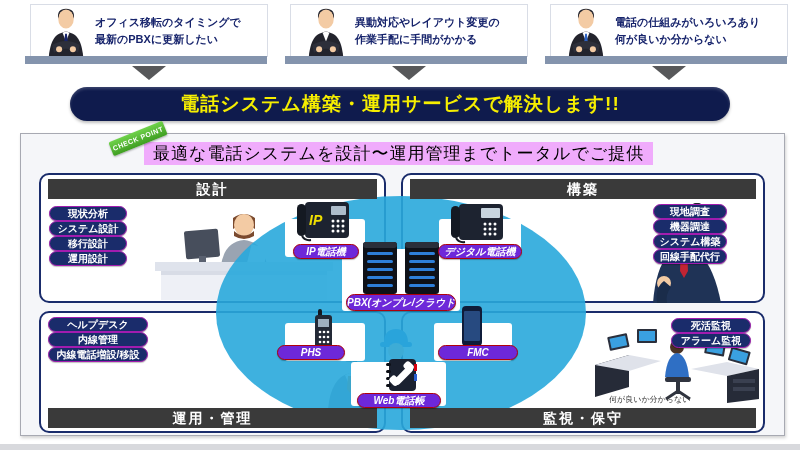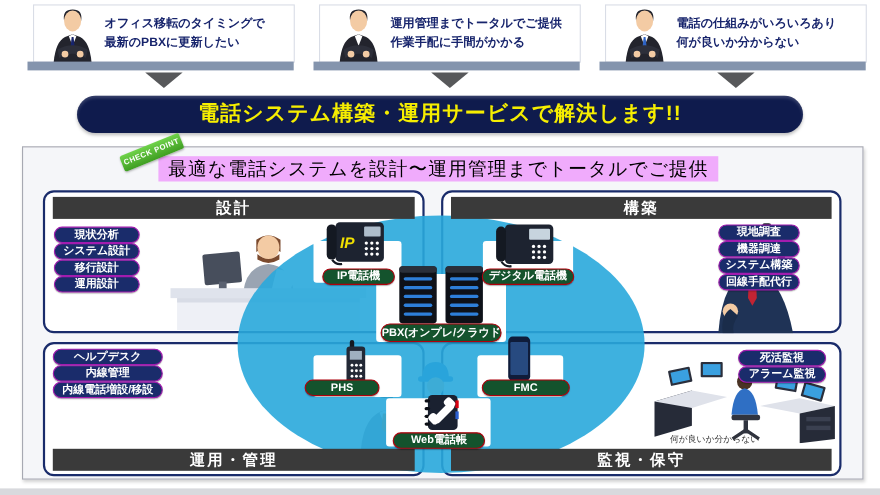--- a/index.html
+++ b/index.html
@@ -86,24 +86,25 @@
   .ellipse {
     position:absolute; left:195px; top:62px; width:370px; height:234px;
     background:rgba(41,169,220,.9); border-radius:50%; z-index:3;
   }
 
   .device-box {
     position:absolute; background:#ffffff; border-radius:3px; z-index:4;
   }
   .device-icon { position:absolute; z-index:5; }
   .device-label {
-    position:absolute; z-index:6; background:#14532d; border:1px solid #b0000c;
+    position:absolute; z-index:6; background:#6d28d9; border:1px solid #b0000c;
     border-radius:9px; color:#ffffff; font-size:10px; font-weight:bold;
     text-align:center; height:15px; line-height:13px; white-space:nowrap; overflow:hidden;
     box-shadow:0 1px 1px rgba(0,0,0,.3);
+    font-style:italic;
   }
   .device-label.big { height:17px; line-height:15px; border-radius:10px; }
 
   .center-caption {
     position:absolute; z-index:6; font-size:8px; color:#333333; white-space:nowrap;
   }
 
   .bottom-band {
     position:absolute; left:0; top:444px; width:800px; height:6px; background:#d8d9dd;
   }
@@ -131,21 +132,21 @@
   <svg class="pain-person" viewBox="0 0 60 58">
     <path d="M21 14 Q19 2 30 2 Q41 2 39 14 L37 8 Q30 4 23 8 Z" fill="#23242d"></path>
     <ellipse cx="30" cy="14" rx="9" ry="11" fill="#f3cba4"></ellipse>
     <path d="M10 58 Q12 36 22 31 L30 28 L38 31 Q48 36 50 58 Z" fill="#23242d"></path>
     <path d="M26 30 L30 28 L34 30 L30 40 Z" fill="#ffffff"></path>
     <path d="M14 44 Q30 35 46 44 L44 53 Q30 44 16 53 Z" fill="#2d2f3a"></path>
     <circle cx="22" cy="49" r="3.5" fill="#f3cba4"></circle>
       <circle cx="38" cy="49" r="3.5" fill="#f3cba4"></circle>
   </svg>
   <div class="pain-text">
-    <div>運用管理までトータルでご提供</div>
+    <div>異動対応やレイアウト変更の</div>
     <div>作業手配に手間がかかる</div>
   </div>
 </div>
 <div class="pain-box" style="left:550px">
   <svg class="pain-person" viewBox="0 0 60 58">
     <path d="M21 14 Q19 2 30 2 Q41 2 39 14 L37 8 Q30 4 23 8 Z" fill="#23242d"></path>
     <ellipse cx="30" cy="14" rx="9" ry="11" fill="#f3cba4"></ellipse>
     <path d="M10 58 Q12 36 22 31 L30 28 L38 31 Q48 36 50 58 Z" fill="#23242d"></path>
     <path d="M26 30 L30 28 L34 30 L30 40 Z" fill="#ffffff"></path>
     <path d="M29 31 L31 31 L32 40 L30 43 L28 40 Z" fill="#2e63c4"></path>

